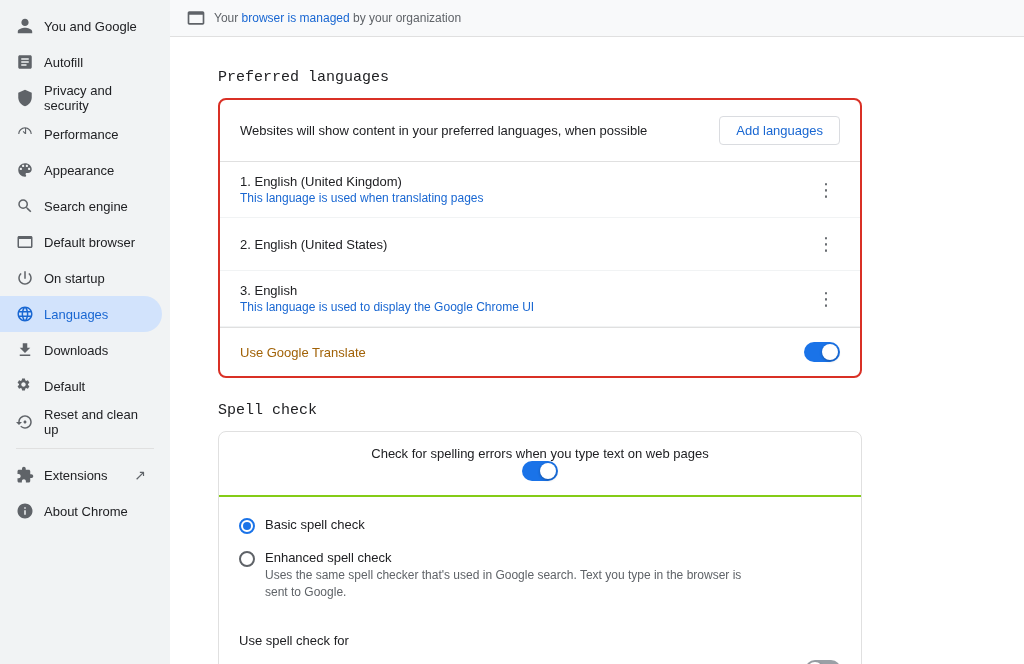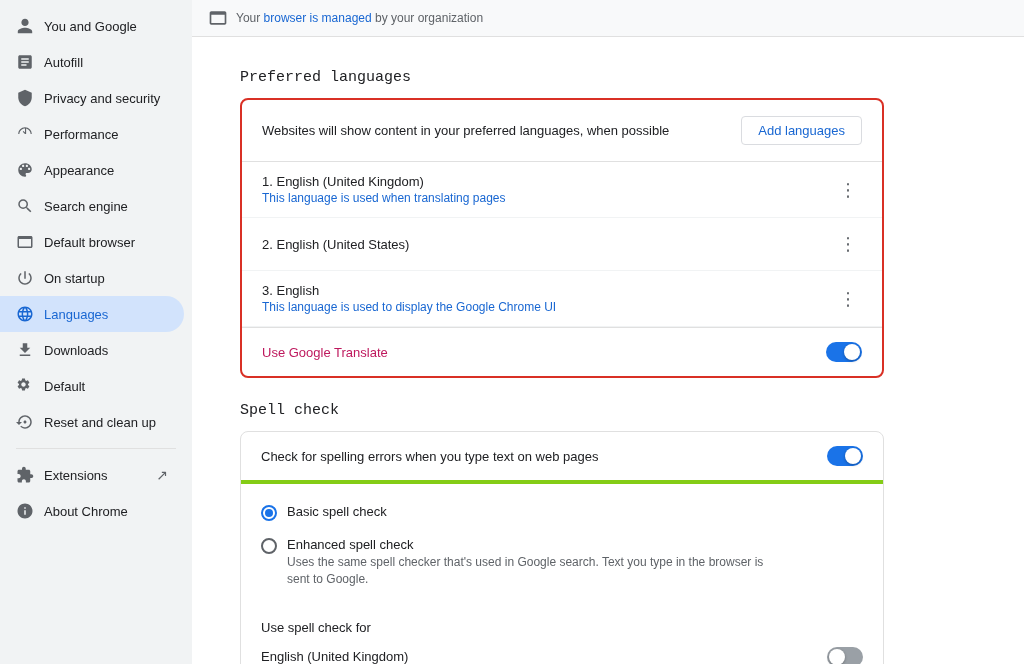--- a/index.html
+++ b/index.html
@@ -1,20 +1,20 @@
 <!DOCTYPE html>
 <html><head>
   <meta charset="utf-8">
   <style>
     * { margin: 0; padding: 0; box-sizing: border-box; }
     body { font-family: 'Segoe UI', Arial, sans-serif; font-size: 13px; color: #202124; background: #f1f3f4; display: flex; height: 664px; overflow: hidden; }
 
     
     .sidebar {
-      width: 192px;
+      width: 170px;
       background: #f1f3f4;
       padding: 8px 0;
       flex-shrink: 0;
       overflow-y: auto;
     }
     .sidebar-item {
       display: flex;
       align-items: center;
       padding: 0 16px;
       height: 36px;
@@ -125,21 +125,21 @@
     }
 
     
     .toggle-row {
       display: flex;
       align-items: center;
       justify-content: space-between;
       padding: 14px 20px;
       border-top: 1px solid #e0e0e0;
     }
-    .toggle-label { font-size: 13px; color: #be185d; }
+    .toggle-label { font-size: 13px; color: #a16207; }
 
     
     .toggle {
       width: 36px;
       height: 20px;
       border-radius: 10px;
       position: relative;
       cursor: pointer;
       flex-shrink: 0;
     }
@@ -158,21 +158,22 @@
     }
     .toggle.on::after { left: 18px; }
     .toggle.off::after { left: 2px; }
 
     
     .spell-check-row {
       display: flex;
       align-items: center;
       justify-content: space-between;
       padding: 14px 20px;
-      border-bottom: 4px solid #84cc16;
+      border-bottom: 2px solid #84cc16;
+      flex-direction: column;
     }
     .radio-group { padding: 12px 20px; }
     .radio-option {
       display: flex;
       align-items: flex-start;
       gap: 10px;
       padding: 8px 0;
       cursor: pointer;
     }
     .radio-circle {

